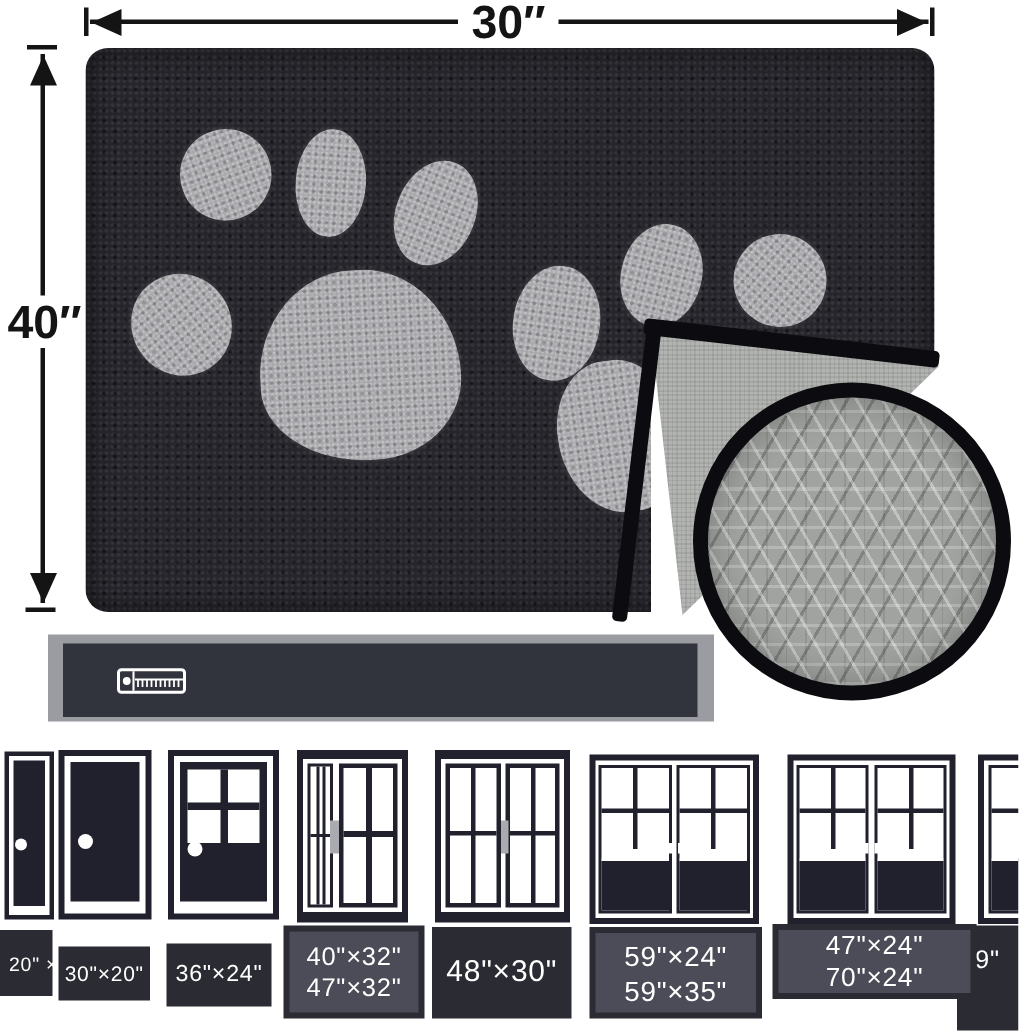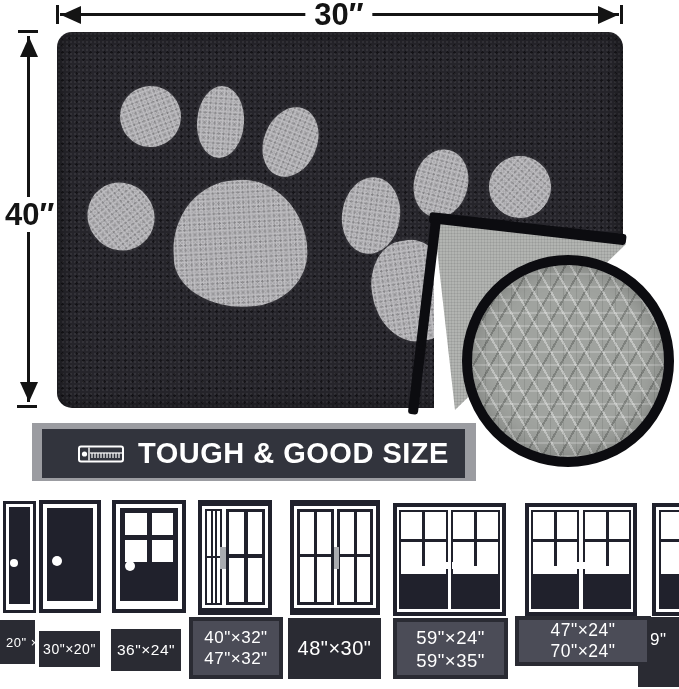--- a/index.html
+++ b/index.html
@@ -142,21 +142,20 @@
           <line x1="23" y1="8" x2="23" y2="13"></line>
         <line x1="26" y1="8" x2="26" y2="13"></line>
           <line x1="29" y1="8" x2="29" y2="13"></line>
         <line x1="32" y1="8" x2="32" y2="13"></line>
           <line x1="35" y1="8" x2="35" y2="13"></line>
         <line x1="38" y1="8" x2="38" y2="13"></line>
           <line x1="41" y1="8" x2="41" y2="13"></line>
       </g>
       <line x1="12" y1="8" x2="44" y2="8" stroke="#ffffff" stroke-width="1.2"></line>
     </svg>
-    <span id="banner-title">TOUGH &amp; GOOD SIZE</span>
   </div>
 
   <div class="door" style="left:3px;top:501px;width:33px;height:112px;border-width:3px">
     <div class="slab" style="left:3px;right:3px;top:3px;bottom:6px">
       <span class="knob" style="left:1px;width:8px;height:8px;top:54%"></span>
     </div>
   </div>
 
   <div class="door" style="left:39px;top:500px;width:62px;height:113px">
     <div class="slab">

